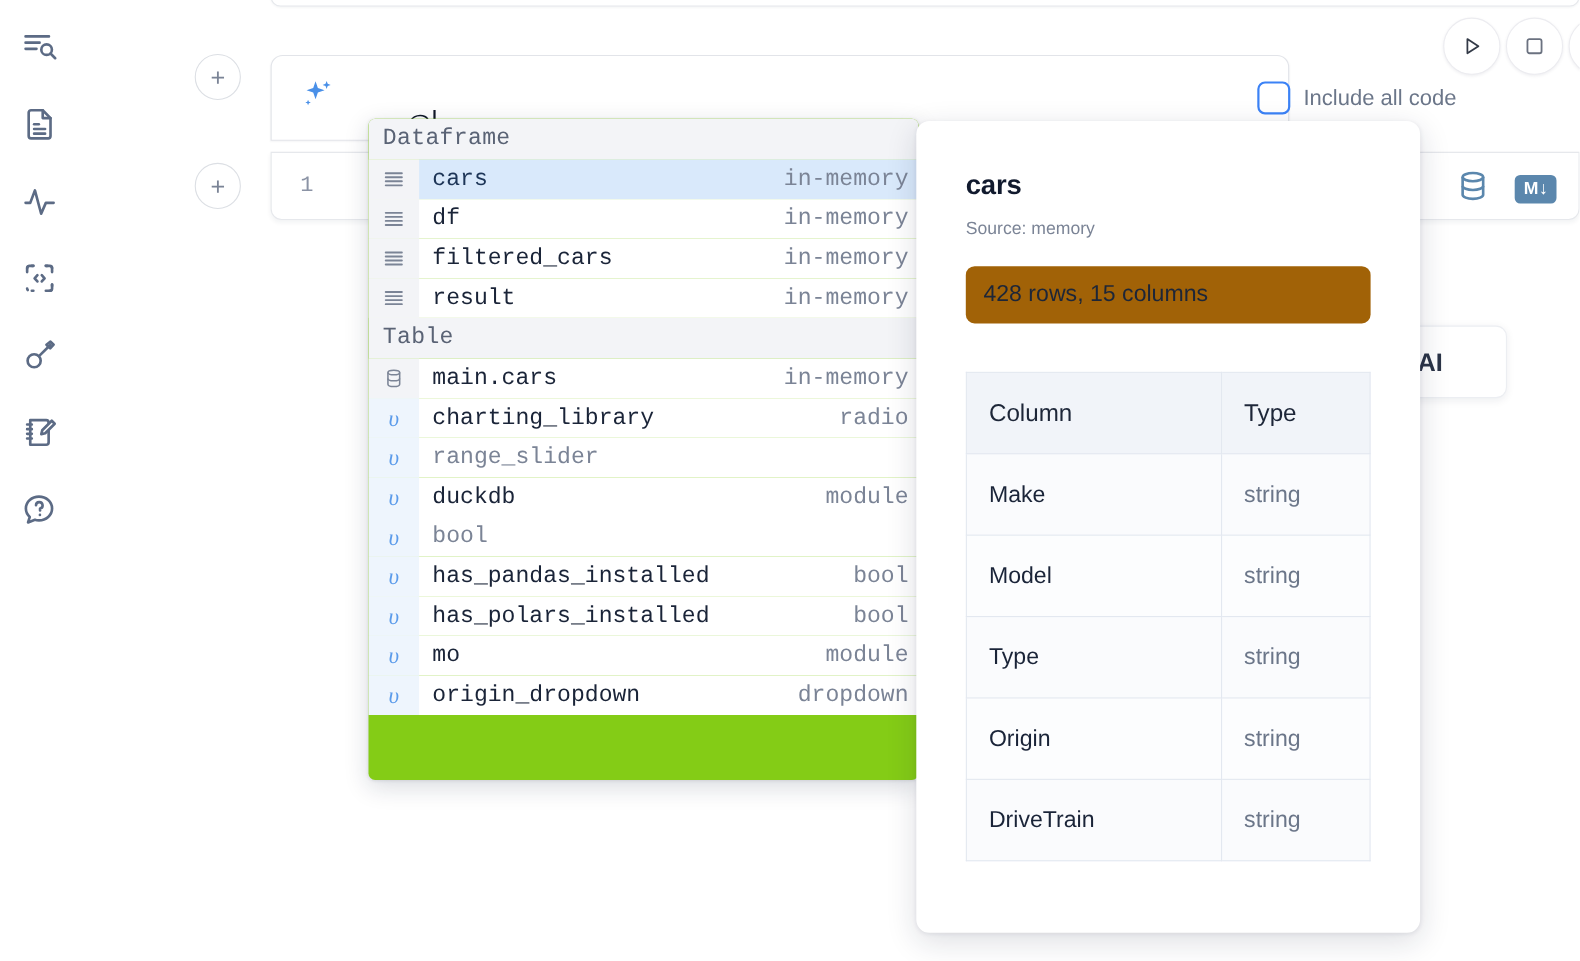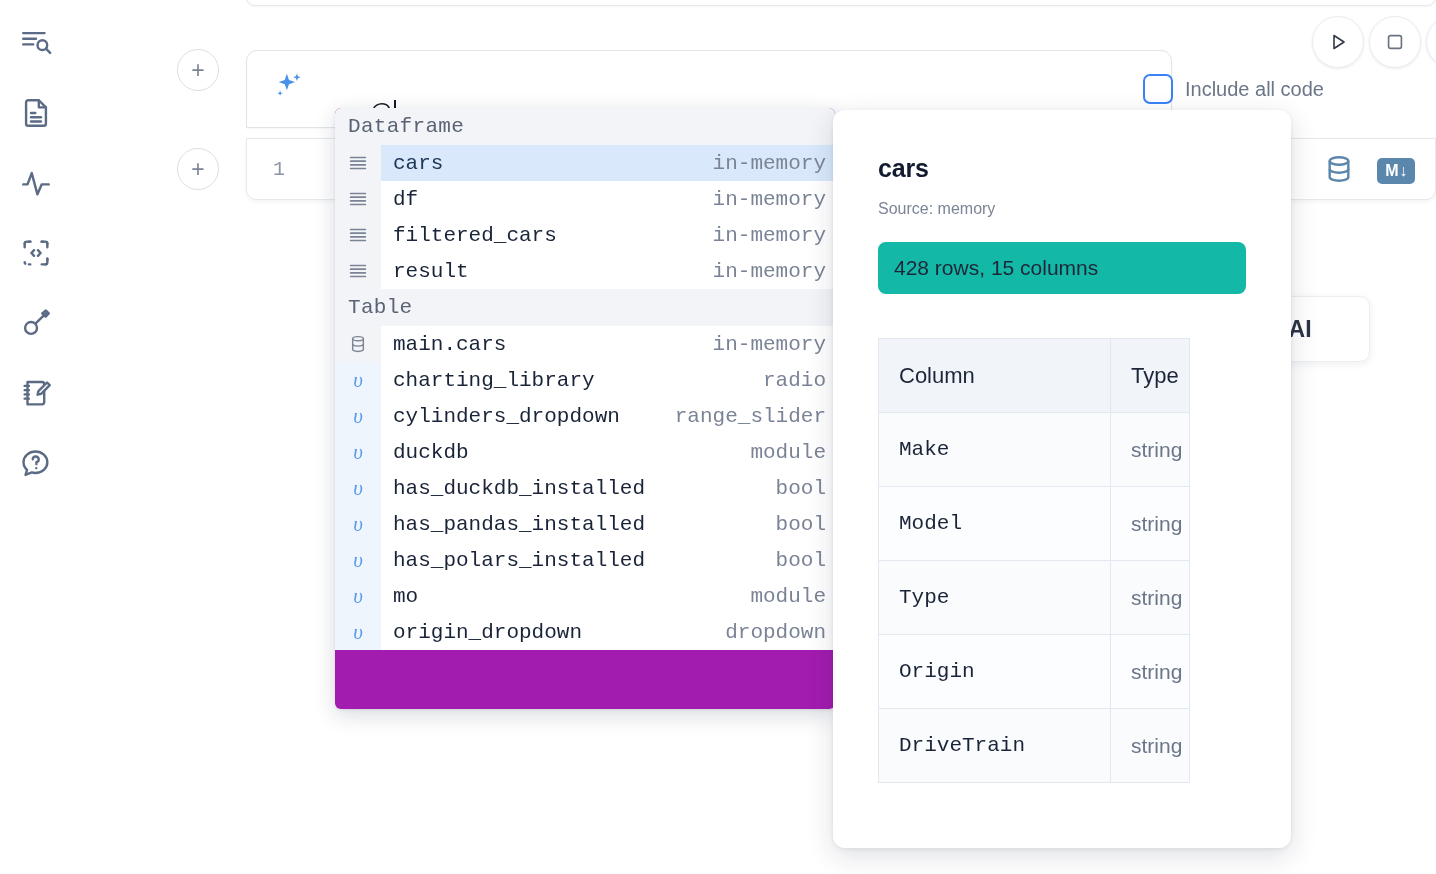--- a/index.html
+++ b/index.html
@@ -157,21 +157,21 @@
     padding-left: 10px;
     font-size: 23px; font-weight: 700;
     color: #2b3447;
     overflow: hidden;
   }
 
   
   .ac {
     position: absolute; left: 335px; top: 108px;
     width: 500px; height: 601px;
-    background: #a21caf;
+    background: #84cc16;
     border-radius: 6px;
     box-shadow: 0 6px 22px rgba(20,30,60,0.16), 0 1px 3px rgba(20,30,60,0.10);
     overflow: hidden;
     font-family: "Liberation Mono", monospace;
   }
   .ac-inner { width: 500px; }
   .ac-section {
     background: #f3f4f7;
     color: #5a6375;
     font-size: 21px;
@@ -230,48 +230,48 @@
     color: #111a2e;
     letter-spacing: -0.2px;
   }
   .d-source {
     margin-top: 17px;
     font-size: 16px;
     color: #7b8496;
   }
   .d-shape {
     margin-top: 24px;
-    background: #14b8a6;
+    background: #a16207;
     border-radius: 8px;
     padding: 14px 16px;
     font-size: 21px;
     color: #1d2638;
   }
   .d-table {
     margin-top: 44px;
-    width: 312px;
+    width: 368px;
     border-collapse: collapse;
     table-layout: fixed;
   }
   .d-table th, .d-table td {
     border: 1px solid #e3e8f0;
     text-align: left;
     height: 74px;
     padding: 0 20px;
     vertical-align: middle;
   }
   .d-table th {
     background: #f1f4f9;
     font-weight: 400;
     font-size: 22px;
     color: #1d2638;
   }
   .d-table th:first-child { width: 232px; }
   .d-table td.col {
-    font-family: Liberation Mono, monospace;
+    font-family: Liberation Sans, sans-serif;
     font-size: 21px;
     color: #1a2438;
     background: #fcfdfe;
   }
   .d-table td.typ {
     font-size: 21px;
     color: #6b7689;
     background: #fcfdfe;
   }
   .d-table tr:nth-child(odd) td { background: #fafbfd; }
@@ -453,35 +453,33 @@
         <div class="ac-row var">
           <span class="ac-gut">υ</span>
           <span class="ac-body">
             <span class="ac-name">charting_library</span>
             <span class="ac-type">radio</span>
           </span>
         </div>
         <div class="ac-row var">
           <span class="ac-gut">υ</span>
           <span class="ac-body">
-            <span class="ac-name">cylinders_dropdown</span>
             <span class="ac-type">range_slider</span>
           </span>
         </div>
         <div class="ac-row var">
           <span class="ac-gut">υ</span>
           <span class="ac-body">
             <span class="ac-name">duckdb</span>
             <span class="ac-type">module</span>
           </span>
         </div>
         <div class="ac-row var">
           <span class="ac-gut">υ</span>
           <span class="ac-body">
-            <span class="ac-name">has_duckdb_installed</span>
             <span class="ac-type">bool</span>
           </span>
         </div>
         <div class="ac-row var">
           <span class="ac-gut">υ</span>
           <span class="ac-body">
             <span class="ac-name">has_pandas_installed</span>
             <span class="ac-type">bool</span>
           </span>
         </div>

